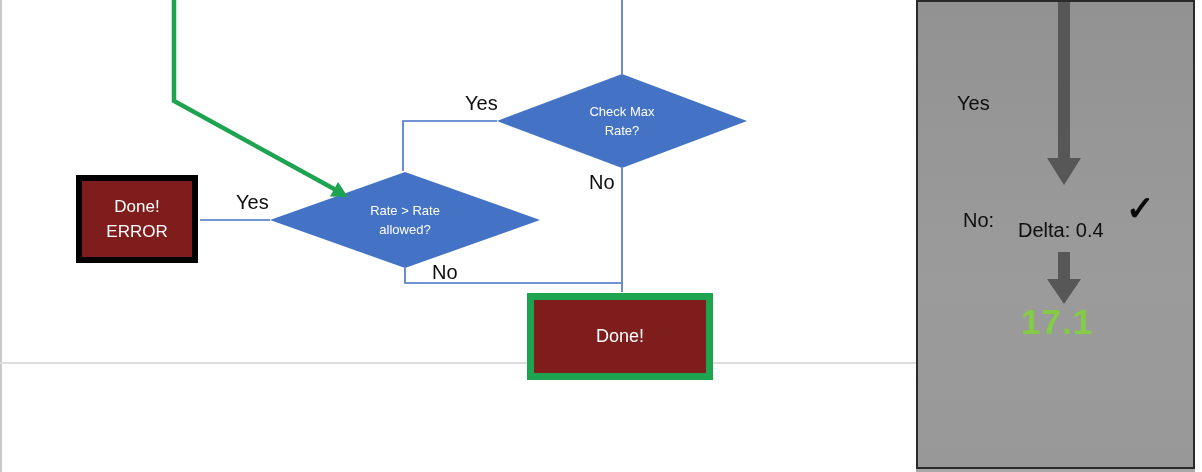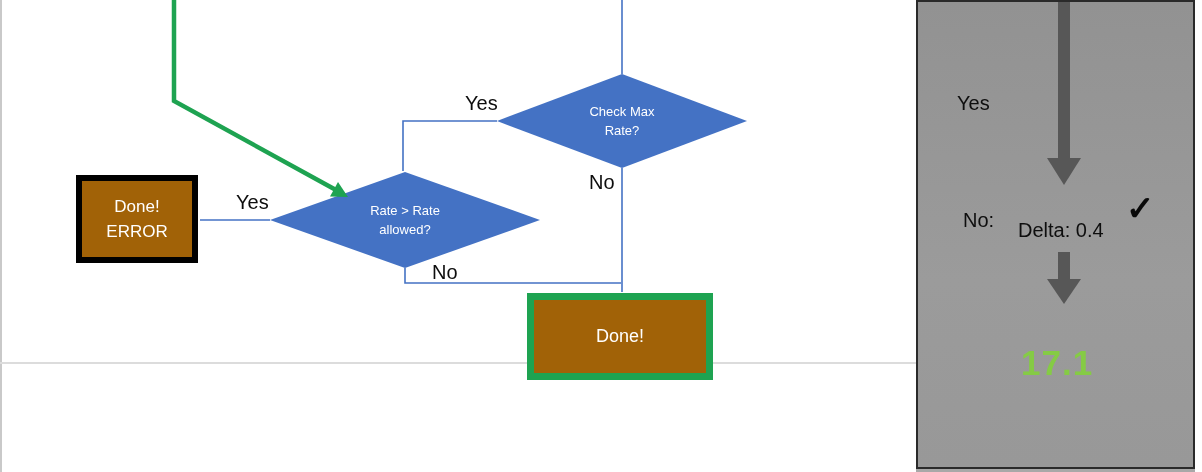--- a/index.html
+++ b/index.html
@@ -14,21 +14,21 @@
   svg.lines{position:absolute;left:0;top:0;z-index:1;}
   .blue{fill:none;stroke:#4472C4;stroke-width:1.6;}
   .diamond{fill:#4472C4;stroke:none;}
   .green{fill:none;stroke:#1EA351;stroke-width:4.5;}
   .greenfill{fill:#1EA351;stroke:none;}
 
   .lbl{position:absolute;font-size:20px;color:#0d0d0d;z-index:2;white-space:nowrap;}
   .dtext{position:absolute;width:180px;text-align:center;color:#ffffff;
          font-size:13px;line-height:19px;z-index:2;}
 
-  .box{position:absolute;background:#a16207;box-sizing:border-box;z-index:2;
+  .box{position:absolute;background:#7f1d1d;box-sizing:border-box;z-index:2;
        display:flex;flex-direction:column;align-items:center;justify-content:center;
        color:#ffffff;text-align:center;}
   .box-error{left:76px;top:175px;width:122px;height:88px;border:6px solid #000000;
              font-size:17px;line-height:25px;}
   .box-done{left:527px;top:293px;width:186px;height:87px;border:7px solid #1EA351;
             font-size:18px;}
 
   
   .panel{position:absolute;left:916px;top:0;width:279px;height:469px;box-sizing:border-box;
          background:linear-gradient(180deg,#929292 0%,#9b9b9b 60%,#989898 100%);
@@ -37,21 +37,21 @@
                     background:#a8a8a8;z-index:3;}
   .p-lbl{position:absolute;font-size:20px;color:#0e0e0e;white-space:nowrap;}
   .p-yes{left:39px;top:90px;}
   .p-no{left:45px;top:207px;}
   .p-delta{left:100px;top:217px;}
   .p-check{left:208px;top:186px;font-size:34px;font-weight:bold;color:#0a0a0a;}
   .p-arrow{position:absolute;}
   .p-arrow-long{left:127px;top:0;}
   .p-arrow-short{left:128px;top:250px;}
   .p-result{position:absolute;left:103px;top:300px;font-size:35px;font-weight:bold;
-            color:#85CB45;letter-spacing:1px;margin-top:41px;}
+            color:#85CB45;letter-spacing:1px;}
 </style>
 </head>
 <body>
 
 <div class="stage">
 
   <div class="edge-v"></div>
   <div class="edge-h"></div>
 
   <svg class="lines" width="1202" height="472">

